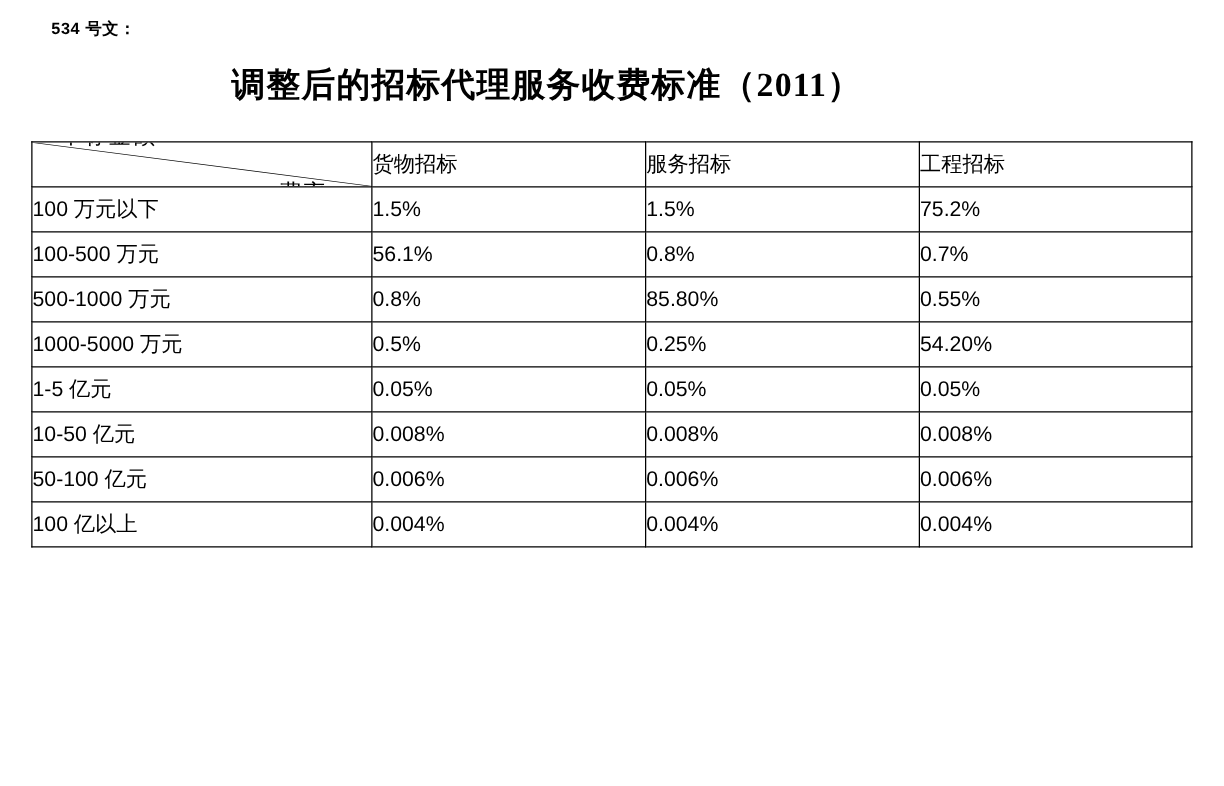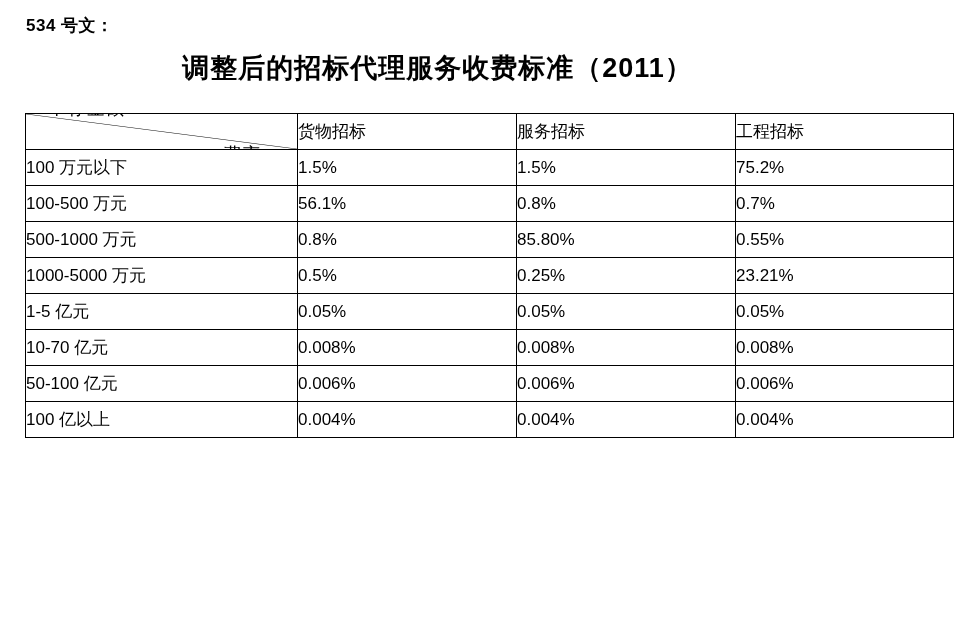--- a/index.html
+++ b/index.html
@@ -15,34 +15,34 @@
     overflow: hidden;
   }
   .page {
     position: relative;
     width: 979px;
     height: 629px;
     box-sizing: border-box;
   }
   .doc-no {
     position: absolute;
-    left: 26px;
+    left: 41px;
     top: 14px;
     font-family: "Liberation Sans", sans-serif;
     font-weight: bold;
-    font-size: 17px;
+    font-size: 13px;
     letter-spacing: 0.5px;
   }
   .doc-title {
     position: absolute;
     left: 0;
     top: 50px;
     width: 875px;
     text-align: center;
-    font-family: Liberation Sans, sans-serif;
+    font-family: Liberation Serif, serif;
     font-weight: bold;
     font-size: 27px;
     letter-spacing: 1px;
   }
   table.fee-table {
     position: absolute;
     left: 25px;
     top: 113px;
     width: 928px;
     border-collapse: collapse;
@@ -149,30 +149,30 @@
       <tr>
         <td class="rowlabel">500-1000 万元</td>
         <td class="val">0.8%</td>
         <td class="val">85.80%</td>
         <td class="val">0.55%</td>
       </tr>
       <tr>
         <td class="rowlabel">1000-5000 万元</td>
         <td class="val">0.5%</td>
         <td class="val">0.25%</td>
-        <td class="val">23.21%</td>
+        <td class="val">54.20%</td>
       </tr>
       <tr>
         <td class="rowlabel">1-5 亿元</td>
         <td class="val">0.05%</td>
         <td class="val">0.05%</td>
         <td class="val">0.05%</td>
       </tr>
       <tr>
-        <td class="rowlabel">10-70 亿元</td>
+        <td class="rowlabel">10-50 亿元</td>
         <td class="val">0.008%</td>
         <td class="val">0.008%</td>
         <td class="val">0.008%</td>
       </tr>
       <tr>
         <td class="rowlabel">50-100 亿元</td>
         <td class="val">0.006%</td>
         <td class="val">0.006%</td>
         <td class="val">0.006%</td>
       </tr>

